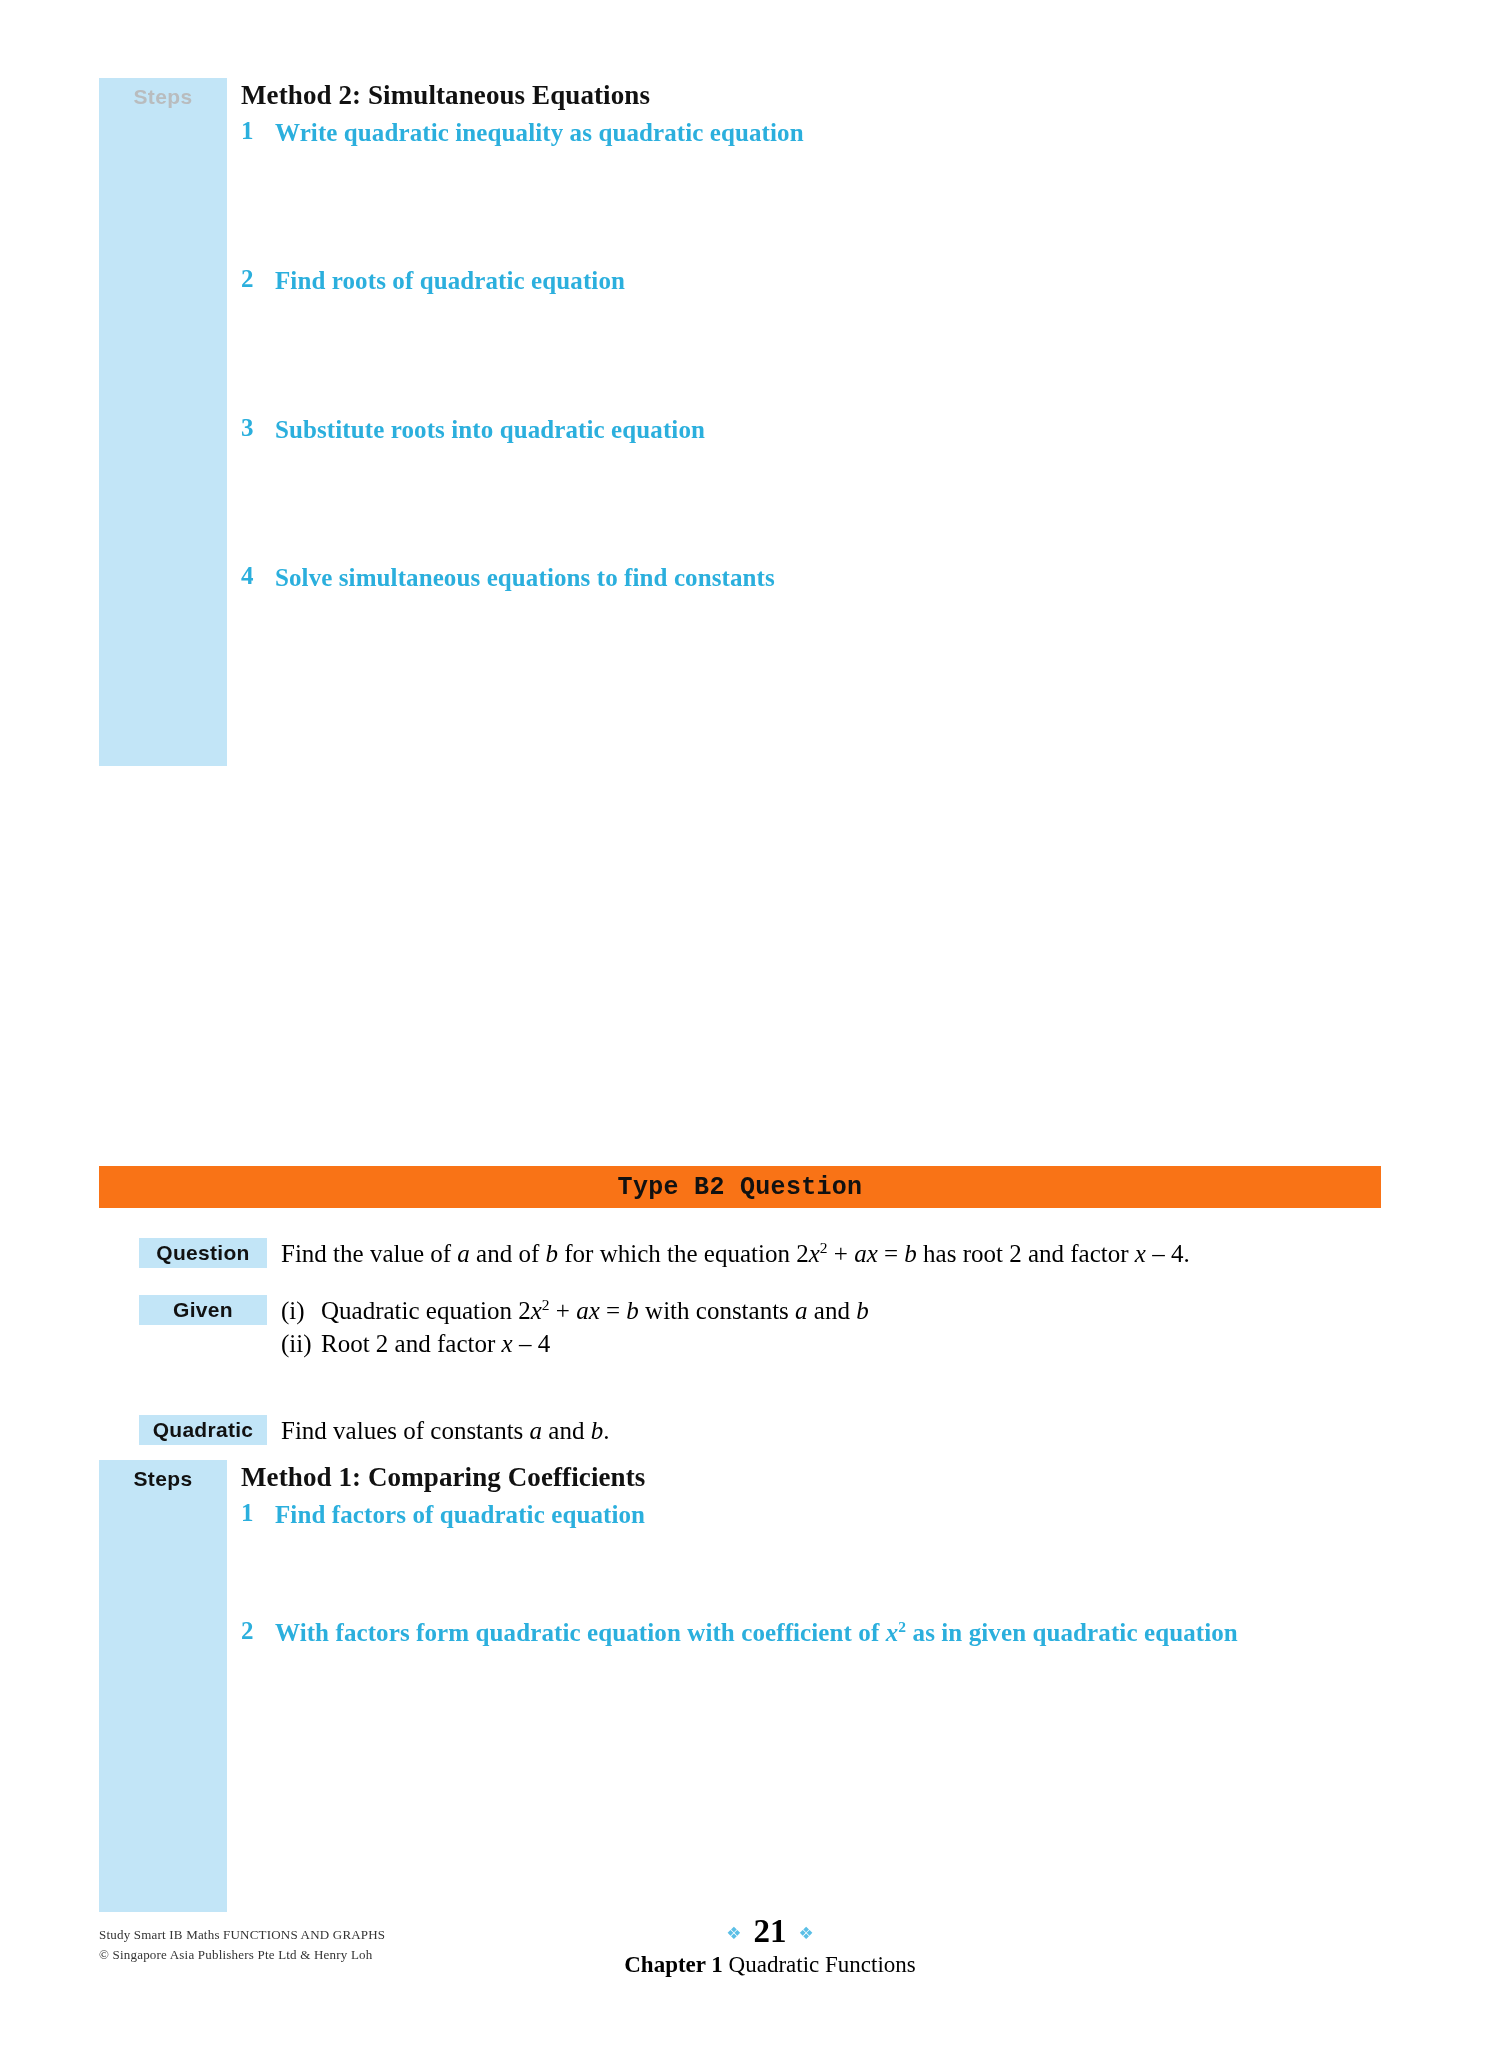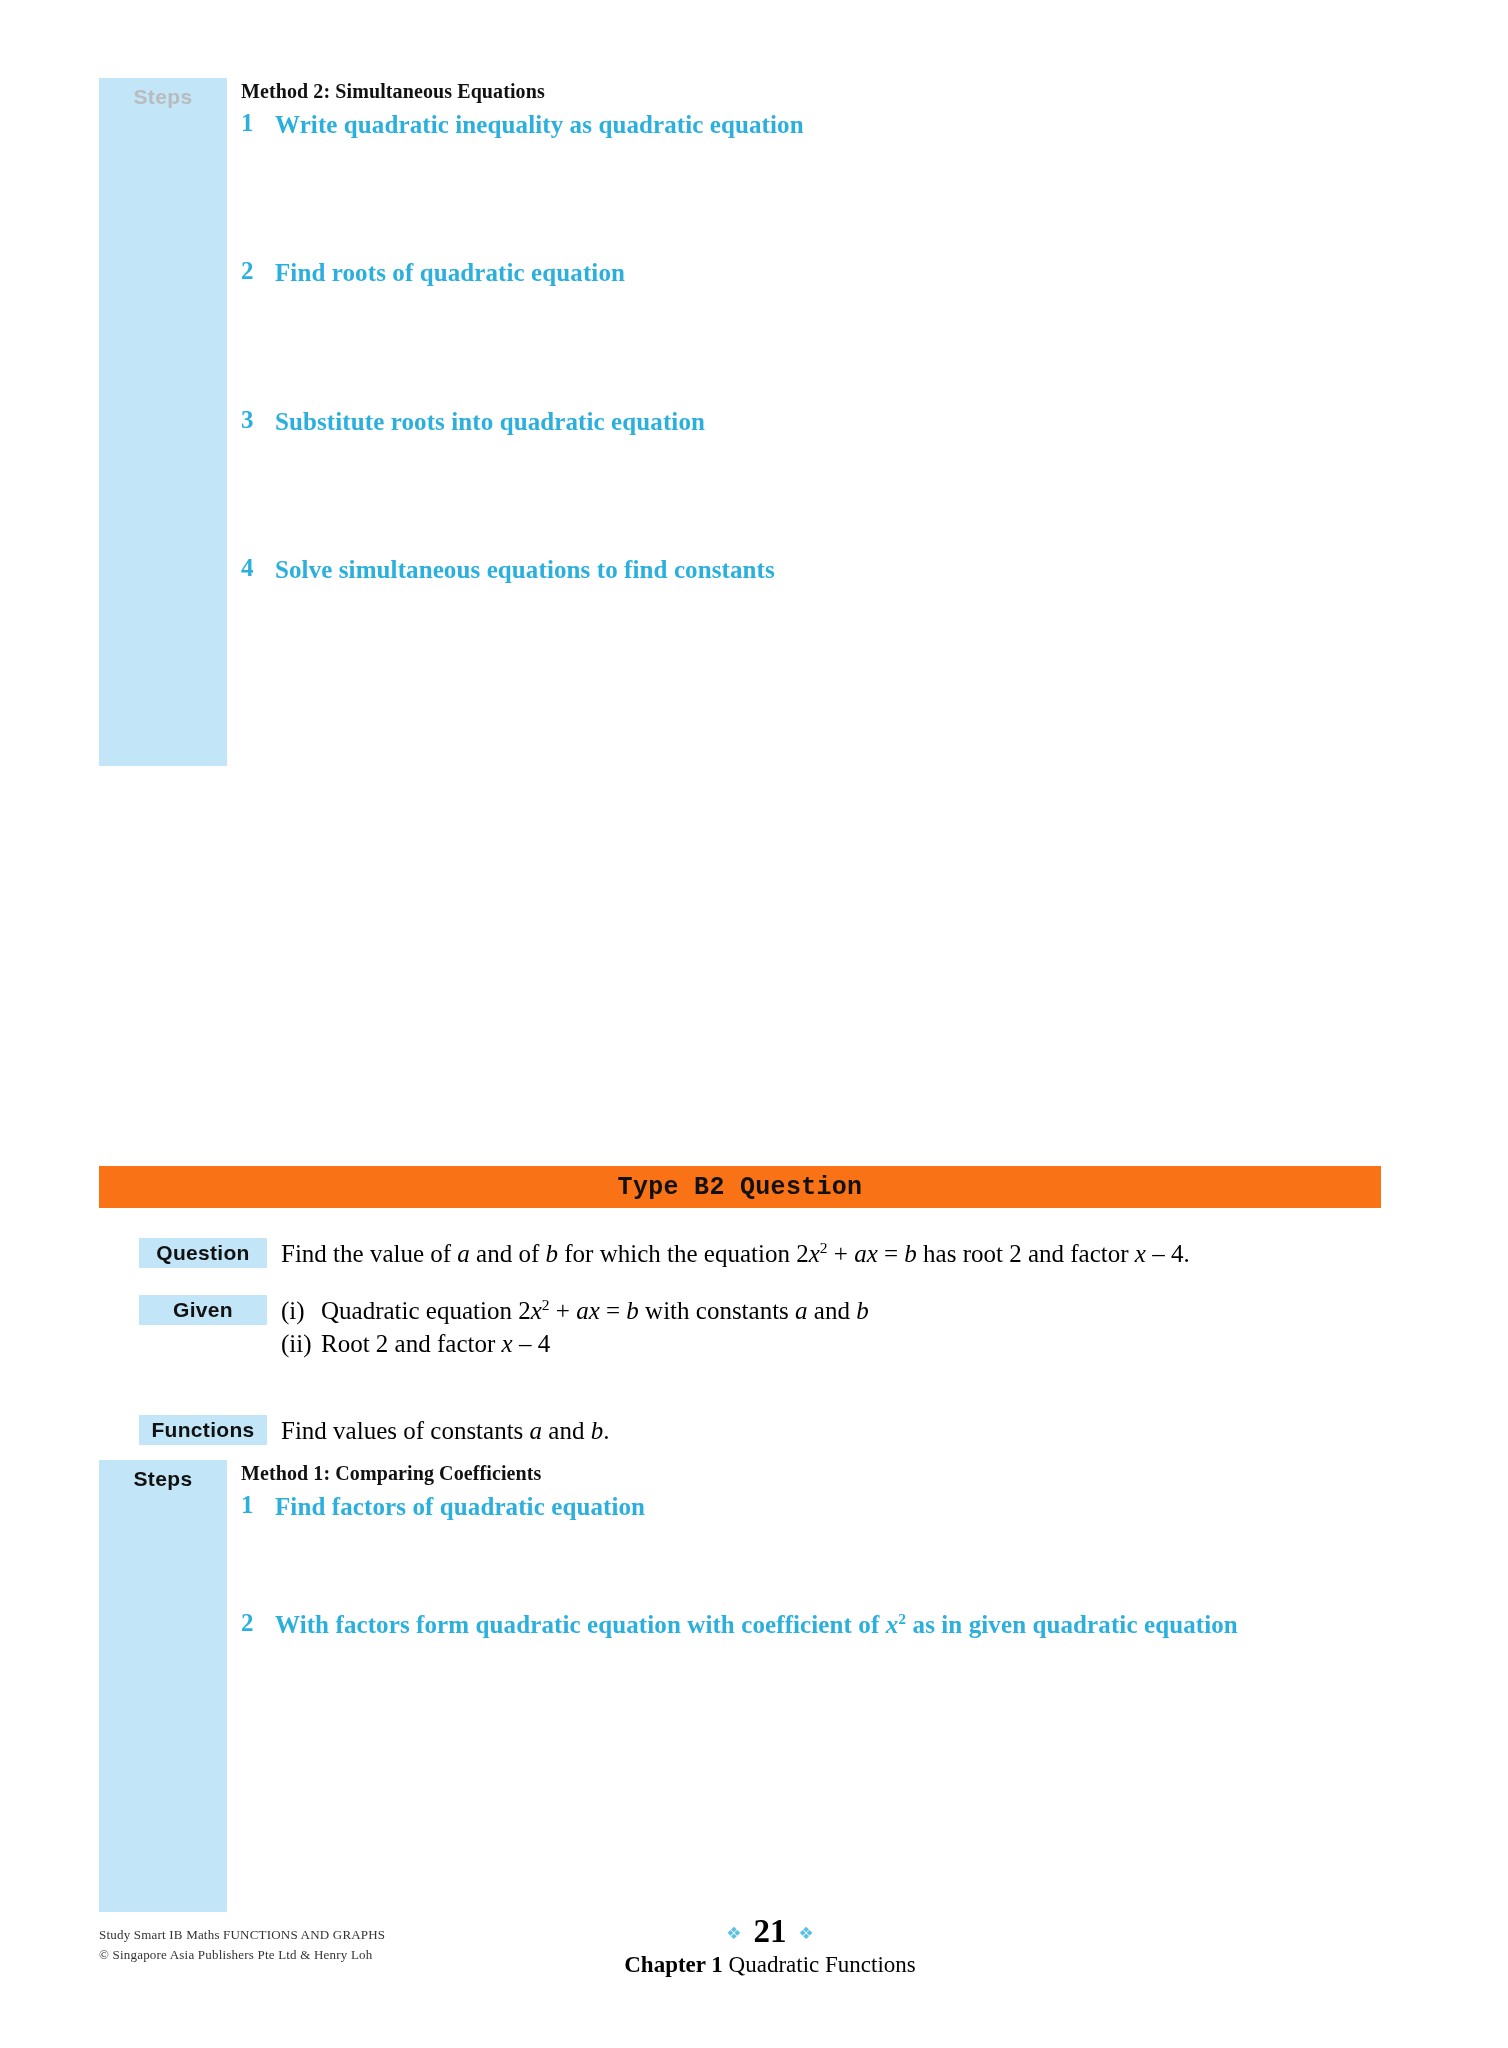--- a/index.html
+++ b/index.html
@@ -58,21 +58,21 @@
     color: #b9bcbe;
   }
   #top-steps-block .steps-body {
     margin-left: 142px;
     padding-top: 2px;
   }
 
   .method-title {
     font-family: "Liberation Serif", serif;
     font-weight: bold;
-    font-size: 20px;
+    font-size: 27px;
     color: #111111;
     letter-spacing: 0.1px;
   }
 
   .step-line {
     display: flex;
     color: #2bafdd;
     font-weight: bold;
     font-size: 25px;
     letter-spacing: 0.1px;
@@ -296,21 +296,21 @@
         <span class="given-text">Quadratic equation 2<span class="it">x</span><sup>2</sup> + <span class="it">ax</span> = <span class="it">b</span> with constants <span class="it">a</span> and <span class="it">b</span></span>
       </div>
       <div class="given-item">
         <span class="given-marker">(ii)</span>
         <span class="given-text">Root 2 and factor <span class="it">x</span> – 4</span>
       </div>
     </div>
   </div>
 
   <div id="required-row" class="row">
-    <div class="chip">Functions</div>
+    <div class="chip">Quadratic</div>
     <div class="chip-body">Find values of constants <span class="it">a</span> and <span class="it">b</span>.</div>
   </div>
 
   <div id="bottom-steps-block">
     <div class="steps-strip"></div>
     <div class="steps-strip-label">Steps</div>
 
     <div class="steps-body">
       <div class="method-title">Method 1: Comparing Coefficients</div>
 

